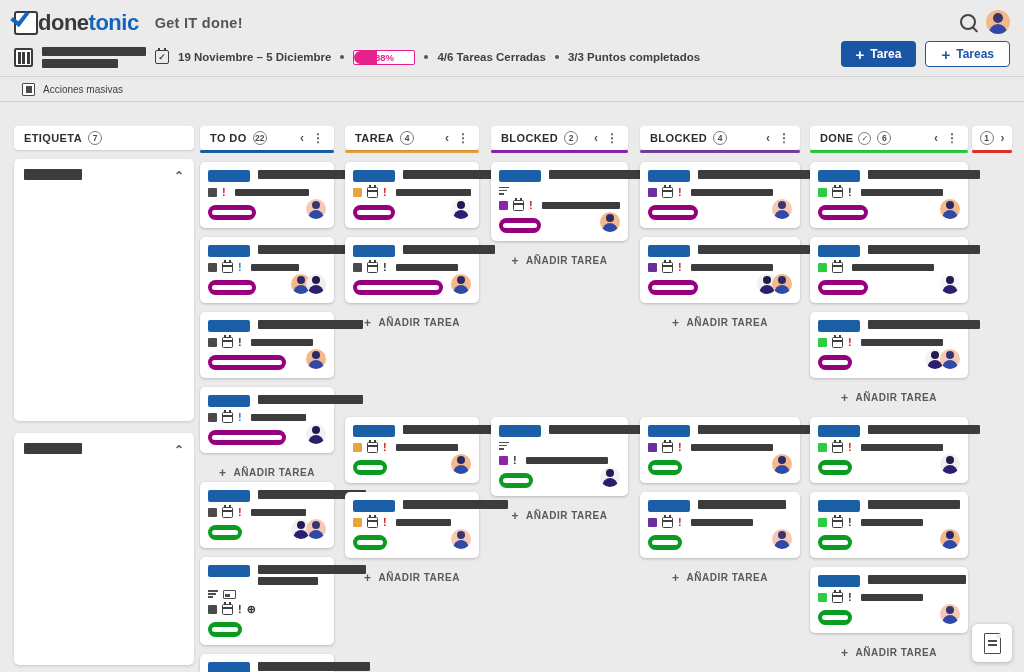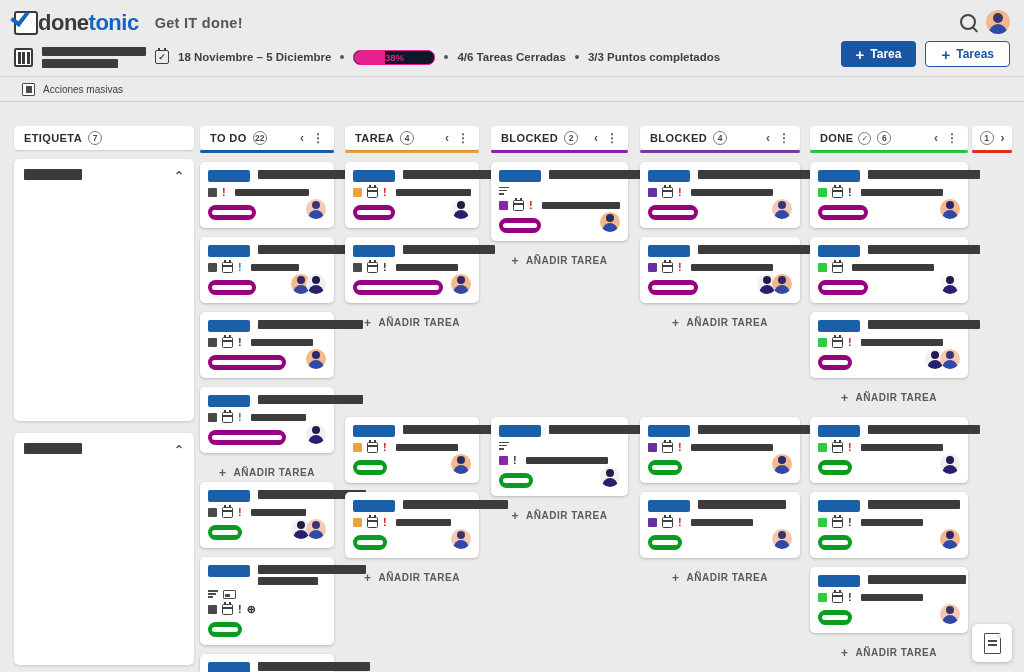--- a/index.html
+++ b/index.html
@@ -53,21 +53,21 @@
   .cal-ico{
     width:14px;height:14px;border:1.7px solid #3f3f3f;border-radius:2px;position:relative;flex:none;
     display:flex;align-items:center;justify-content:center;font-size:8px;color:#3f3f3f;font-weight:700;
   }
   .cal-ico:before{content:"";position:absolute;top:-3px;left:2px;width:2px;height:3px;background:#3f3f3f;}
   .cal-ico:after{content:"";position:absolute;top:-3px;right:2px;width:2px;height:3px;background:#3f3f3f;}
   .cal-check{font-size:9px;line-height:1;}
   .meta-text{ font-size:11.5px; color:#3f3f3f; font-weight:600;}
   .dot-sep{ width:4px;height:4px;border-radius:50%;background:#555; flex:none;}
   .progress{
-    width:82px;height:15px;border-radius:7px;border:1.6px solid #e8208e;background:#0f172a;
+    width:62px;height:15px;border-radius:2px;border:1.6px solid #e8208e;background:#ffffff;
     position:relative;overflow:hidden;flex:none;
   }
   .progress .fill{position:absolute;left:0;top:0;bottom:0;width:38%;background:#e8208e;border-radius:9px 0 0 9px;}
   .progress .pct{position:absolute;inset:0;display:flex;align-items:center;justify-content:center;
     font-size:9.5px;font-weight:700;color:#e8208e;}
 
   .btn-row{ position:absolute; right:14px; top:41px; display:flex; gap:9px;}
   .btn{
     display:flex;align-items:center;justify-content:center;gap:6px;
     height:26px;padding:0 15px;border-radius:4px;font-size:12px;font-weight:600;cursor:pointer;
@@ -218,21 +218,21 @@
         <i></i>
         <i></i>
       </div>
     <div class="title-stack">
       <span class="redact" style="width:104px;height:9px;"></span>
       <span class="redact" style="width:76px;height:9px;"></span>
     </div>
     <div class="cal-ico">
         <span class="cal-check">✓</span>
       </div>
-    <span class="meta-text">18 Noviembre – 5 Diciembre</span>
+    <span class="meta-text">19 Noviembre – 5 Diciembre</span>
     <span class="dot-sep"></span>
     <div class="progress">
       <span class="fill"></span>
       <span class="pct">38%</span>
     </div>
     <span class="dot-sep"></span>
     <span class="meta-text">4/6 Tareas Cerradas</span>
     <span class="dot-sep"></span>
     <span class="meta-text">3/3 Puntos completados</span>
   </div>

